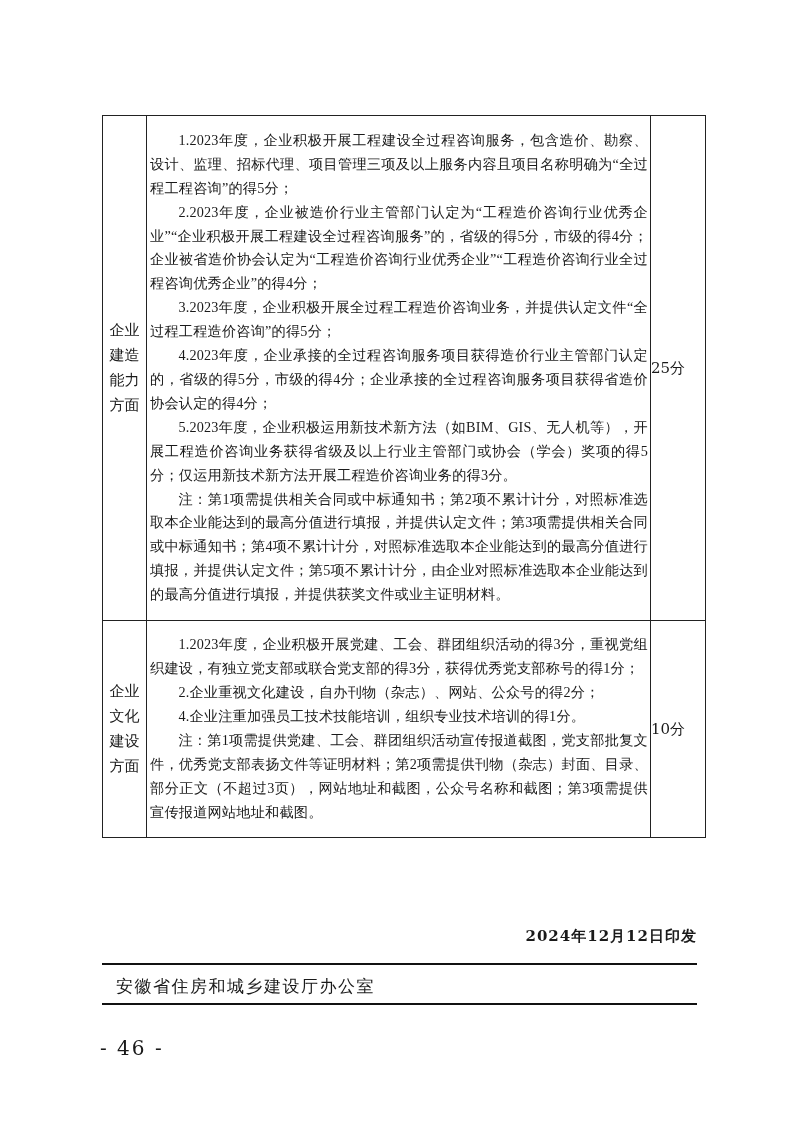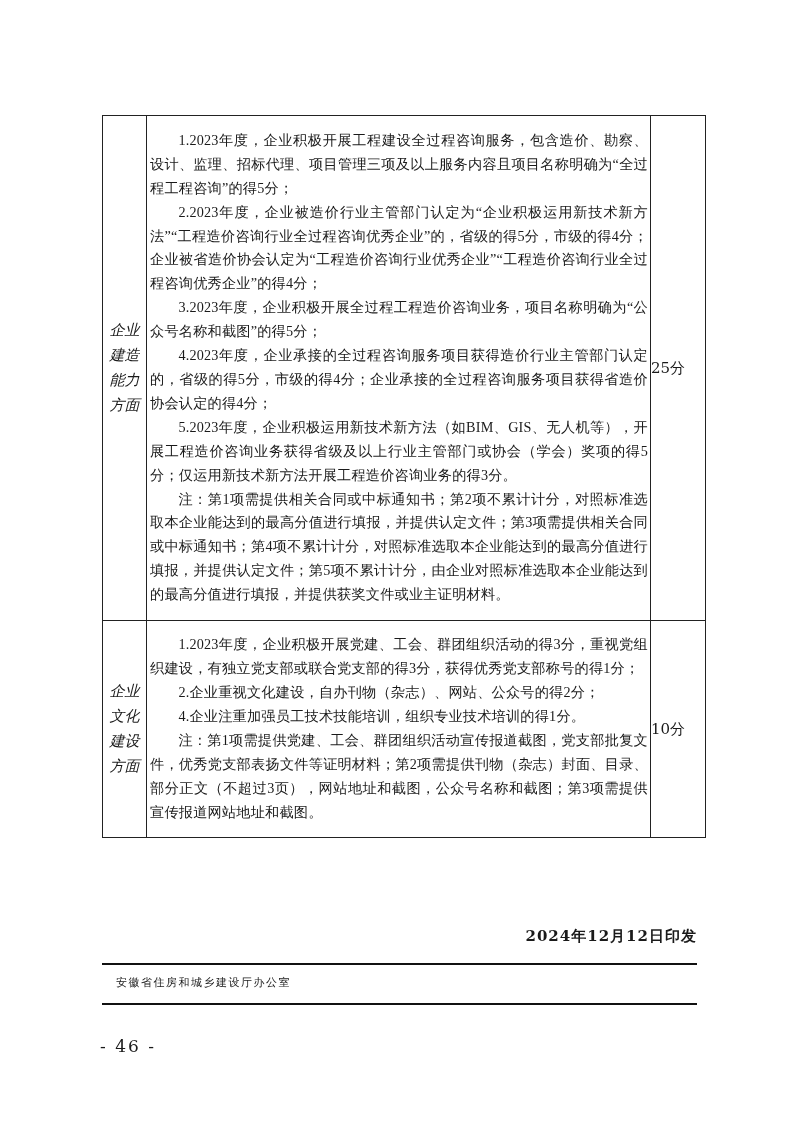--- a/index.html
+++ b/index.html
@@ -4,52 +4,52 @@
 <style>
   html, body { margin: 0; padding: 0; background: #ffffff; }
   body { width: 794px; height: 1123px; position: relative; overflow: hidden;
          font-family: "DejaVu Serif", "Liberation Serif", serif; color: #1a1a1a; }
   .tbl { position: absolute; left: 102px; top: 115px; width: 603px;
          border-collapse: collapse; table-layout: fixed; }
   .tbl td { border: 1.3px solid #222; padding: 0; vertical-align: middle; }
   .col-cat { width: 44px; }
   .col-body { width: 504px; }
   .col-score { width: 55px; }
-  .cat { font-size: 15px; line-height: 25px; text-align: center; letter-spacing: 0px; font-style: italic; }
+  .cat { font-size: 15px; line-height: 25px; text-align: center; letter-spacing: 0px; }
   .body { font-size: 14.2px; line-height: 23.9px; padding: 2px 2px 2px 3px !important;
           text-align: justify; letter-spacing: 0.2px; }
   .para { text-indent: 2em; margin: 0; font-family: Liberation Serif, serif; }
   .score { font-size: 15px; text-align: left; }
   .rule-top { position: absolute; left: 102px; top: 963px; width: 595px; height: 2px; background: #111; }
   .rule-bot { position: absolute; left: 102px; top: 1003px; width: 595px; height: 2px; background: #111; }
-  .issuer { position: absolute; left: 116px; top: 975px; font-size: 11px; letter-spacing: 1.5px; }
+  .issuer { position: absolute; left: 116px; top: 975px; font-size: 17px; letter-spacing: 1.5px; }
   .date { position: absolute; right: 97px; top: 927px; font-size: 15px; letter-spacing: 1px; font-weight: bold; }
-  .pageno { position: absolute; left: 100px; top: 1036px; font-size: 17px; letter-spacing: 2px; }
+  .pageno { position: absolute; left: 100px; top: 1036px; font-size: 20px; letter-spacing: 2px; }
 </style>
 </head>
 <body>
 
 <table class="tbl">
   <colgroup>
     <col class="col-cat">
       <col class="col-body">
       <col class="col-score">
   </colgroup>
   <tbody>
       <tr style="height:505px;">
     <td class="cat">
       <div>企业</div>
       <div>建造</div>
       <div>能力</div>
       <div>方面</div>
     </td>
     <td class="body">
       <p class="para">1.2023年度，企业积极开展工程建设全过程咨询服务，包含造价、勘察、设计、监理、招标代理、项目管理三项及以上服务内容且项目名称明确为“全过程工程咨询”的得5分；</p>
-      <p class="para">2.2023年度，企业被造价行业主管部门认定为“企业积极运用新技术新方法”“工程造价咨询行业全过程咨询优秀企业”的，省级的得5分，市级的得4分；企业被省造价协会认定为“工程造价咨询行业优秀企业”“工程造价咨询行业全过程咨询优秀企业”的得4分；</p>
-      <p class="para">3.2023年度，企业积极开展全过程工程造价咨询业务，项目名称明确为“公众号名称和截图”的得5分；</p>
+      <p class="para">2.2023年度，企业被造价行业主管部门认定为“工程造价咨询行业优秀企业”“企业积极开展工程建设全过程咨询服务”的，省级的得5分，市级的得4分；企业被省造价协会认定为“工程造价咨询行业优秀企业”“工程造价咨询行业全过程咨询优秀企业”的得4分；</p>
+      <p class="para">3.2023年度，企业积极开展全过程工程造价咨询业务，并提供认定文件“全过程工程造价咨询”的得5分；</p>
       <p class="para">4.2023年度，企业承接的全过程咨询服务项目获得造价行业主管部门认定的，省级的得5分，市级的得4分；企业承接的全过程咨询服务项目获得省造价协会认定的得4分；</p>
       <p class="para">5.2023年度，企业积极运用新技术新方法（如BIM、GIS、无人机等），开展工程造价咨询业务获得省级及以上行业主管部门或协会（学会）奖项的得5分；仅运用新技术新方法开展工程造价咨询业务的得3分。</p>
       <p class="para">注：第1项需提供相关合同或中标通知书；第2项不累计计分，对照标准选取本企业能达到的最高分值进行填报，并提供认定文件；第3项需提供相关合同或中标通知书；第4项不累计计分，对照标准选取本企业能达到的最高分值进行填报，并提供认定文件；第5项不累计计分，由企业对照标准选取本企业能达到的最高分值进行填报，并提供获奖文件或业主证明材料。</p>
     </td>
     <td class="score">25分</td>
   </tr>
   <tr style="height:217px;">
     <td class="cat">
       <div>企业</div>
       <div>文化</div>

